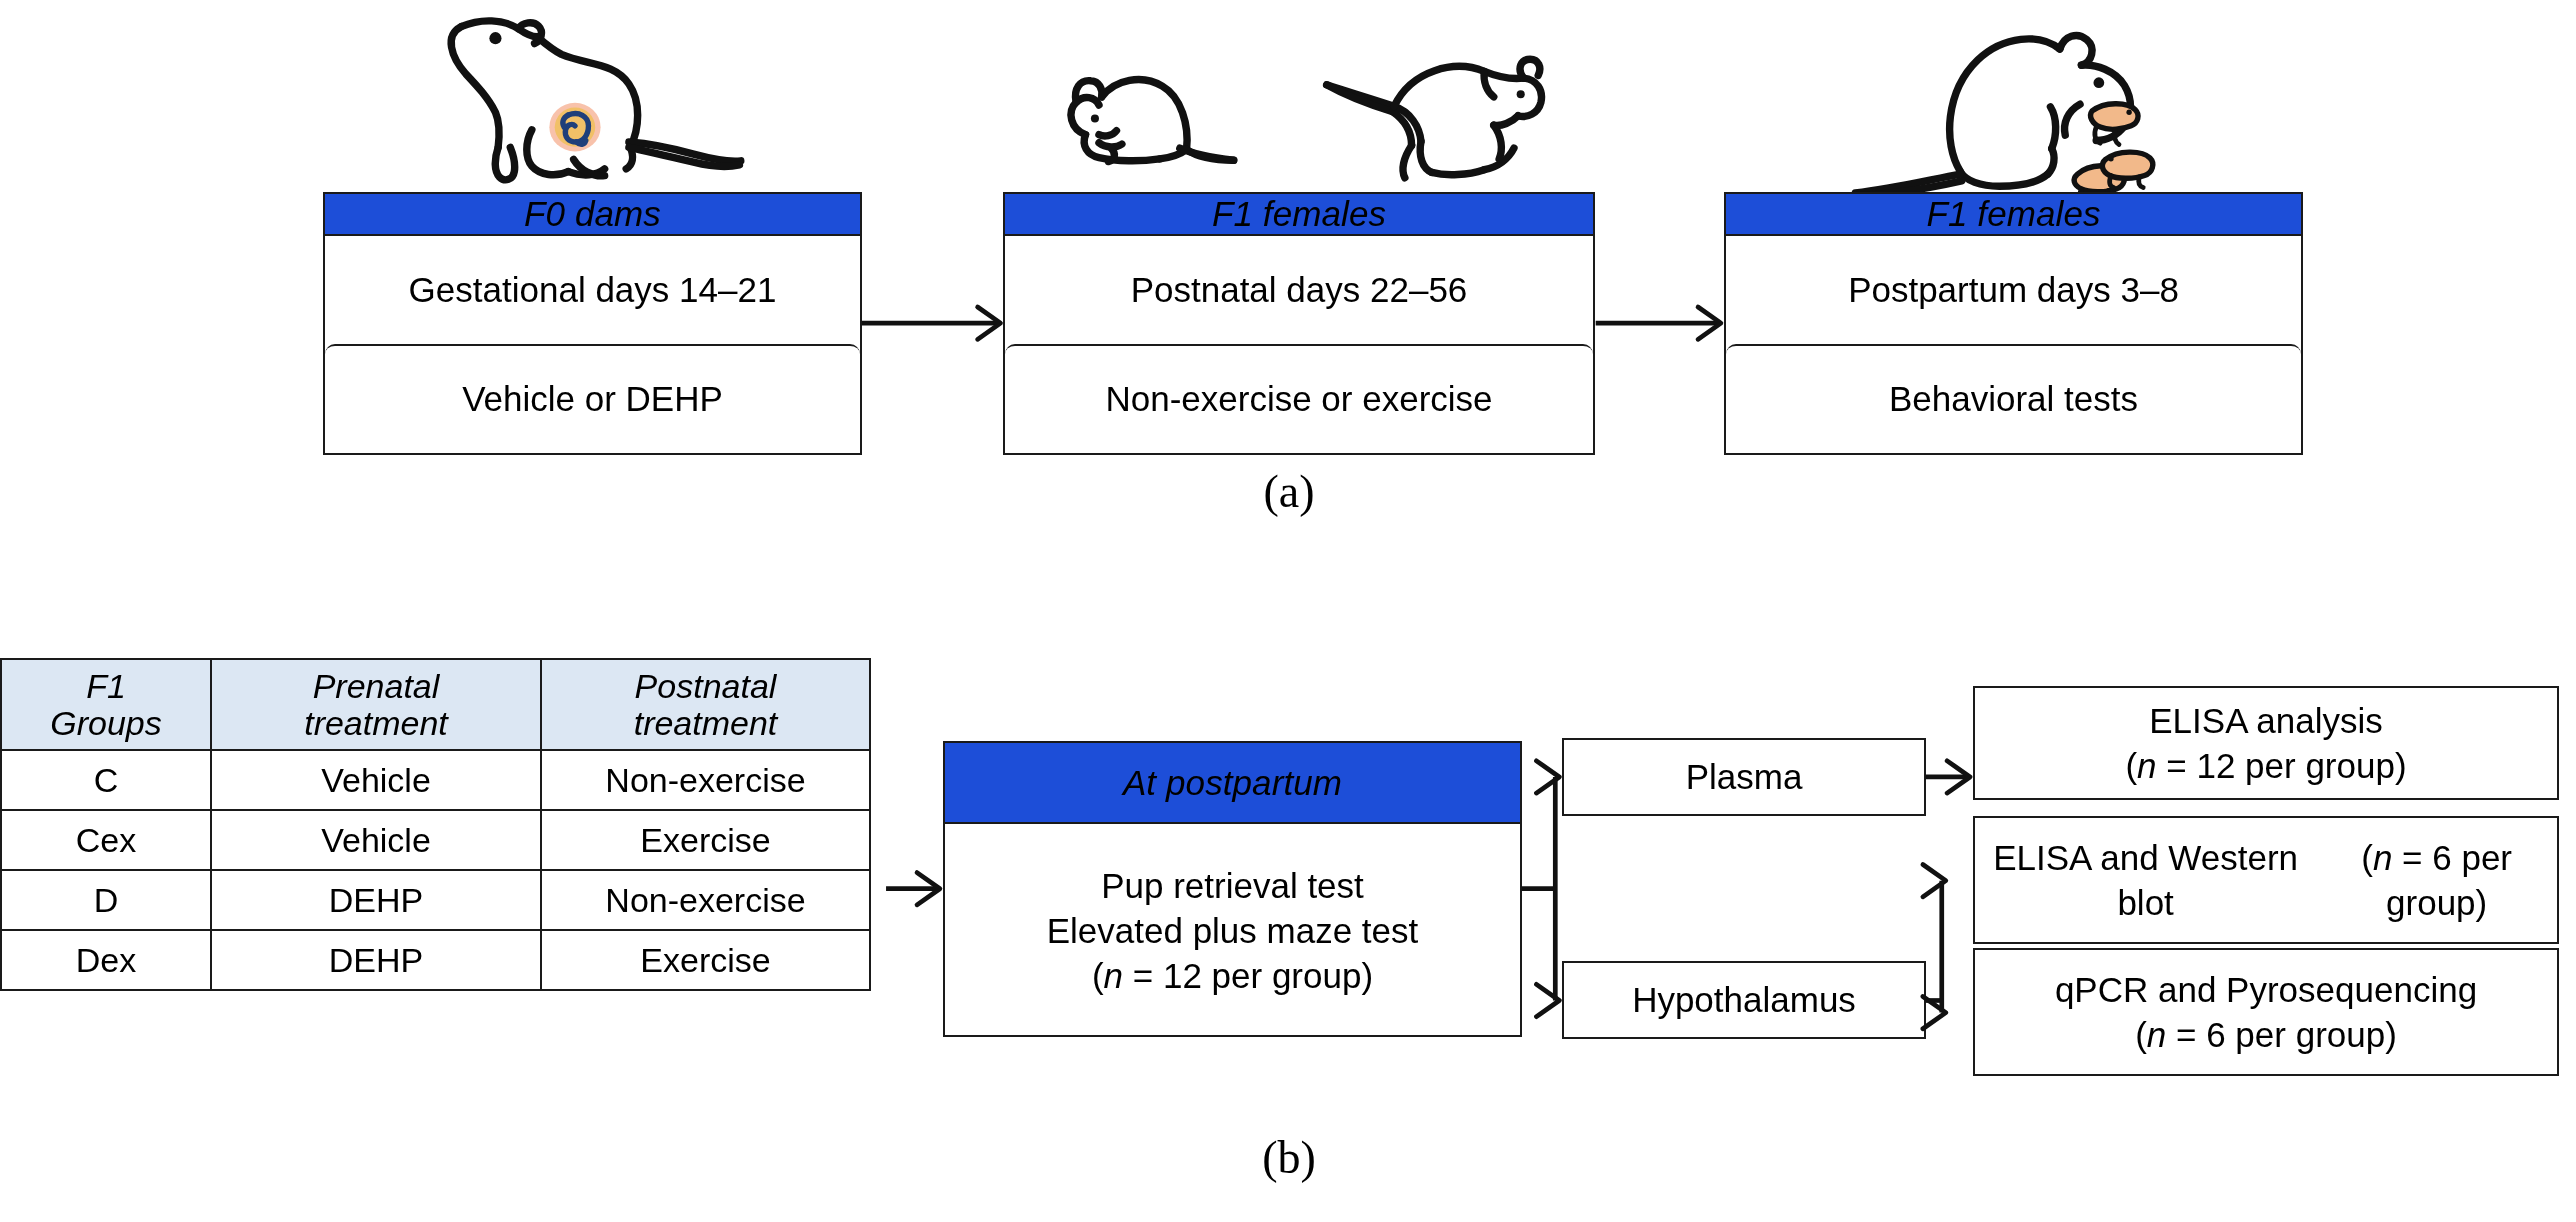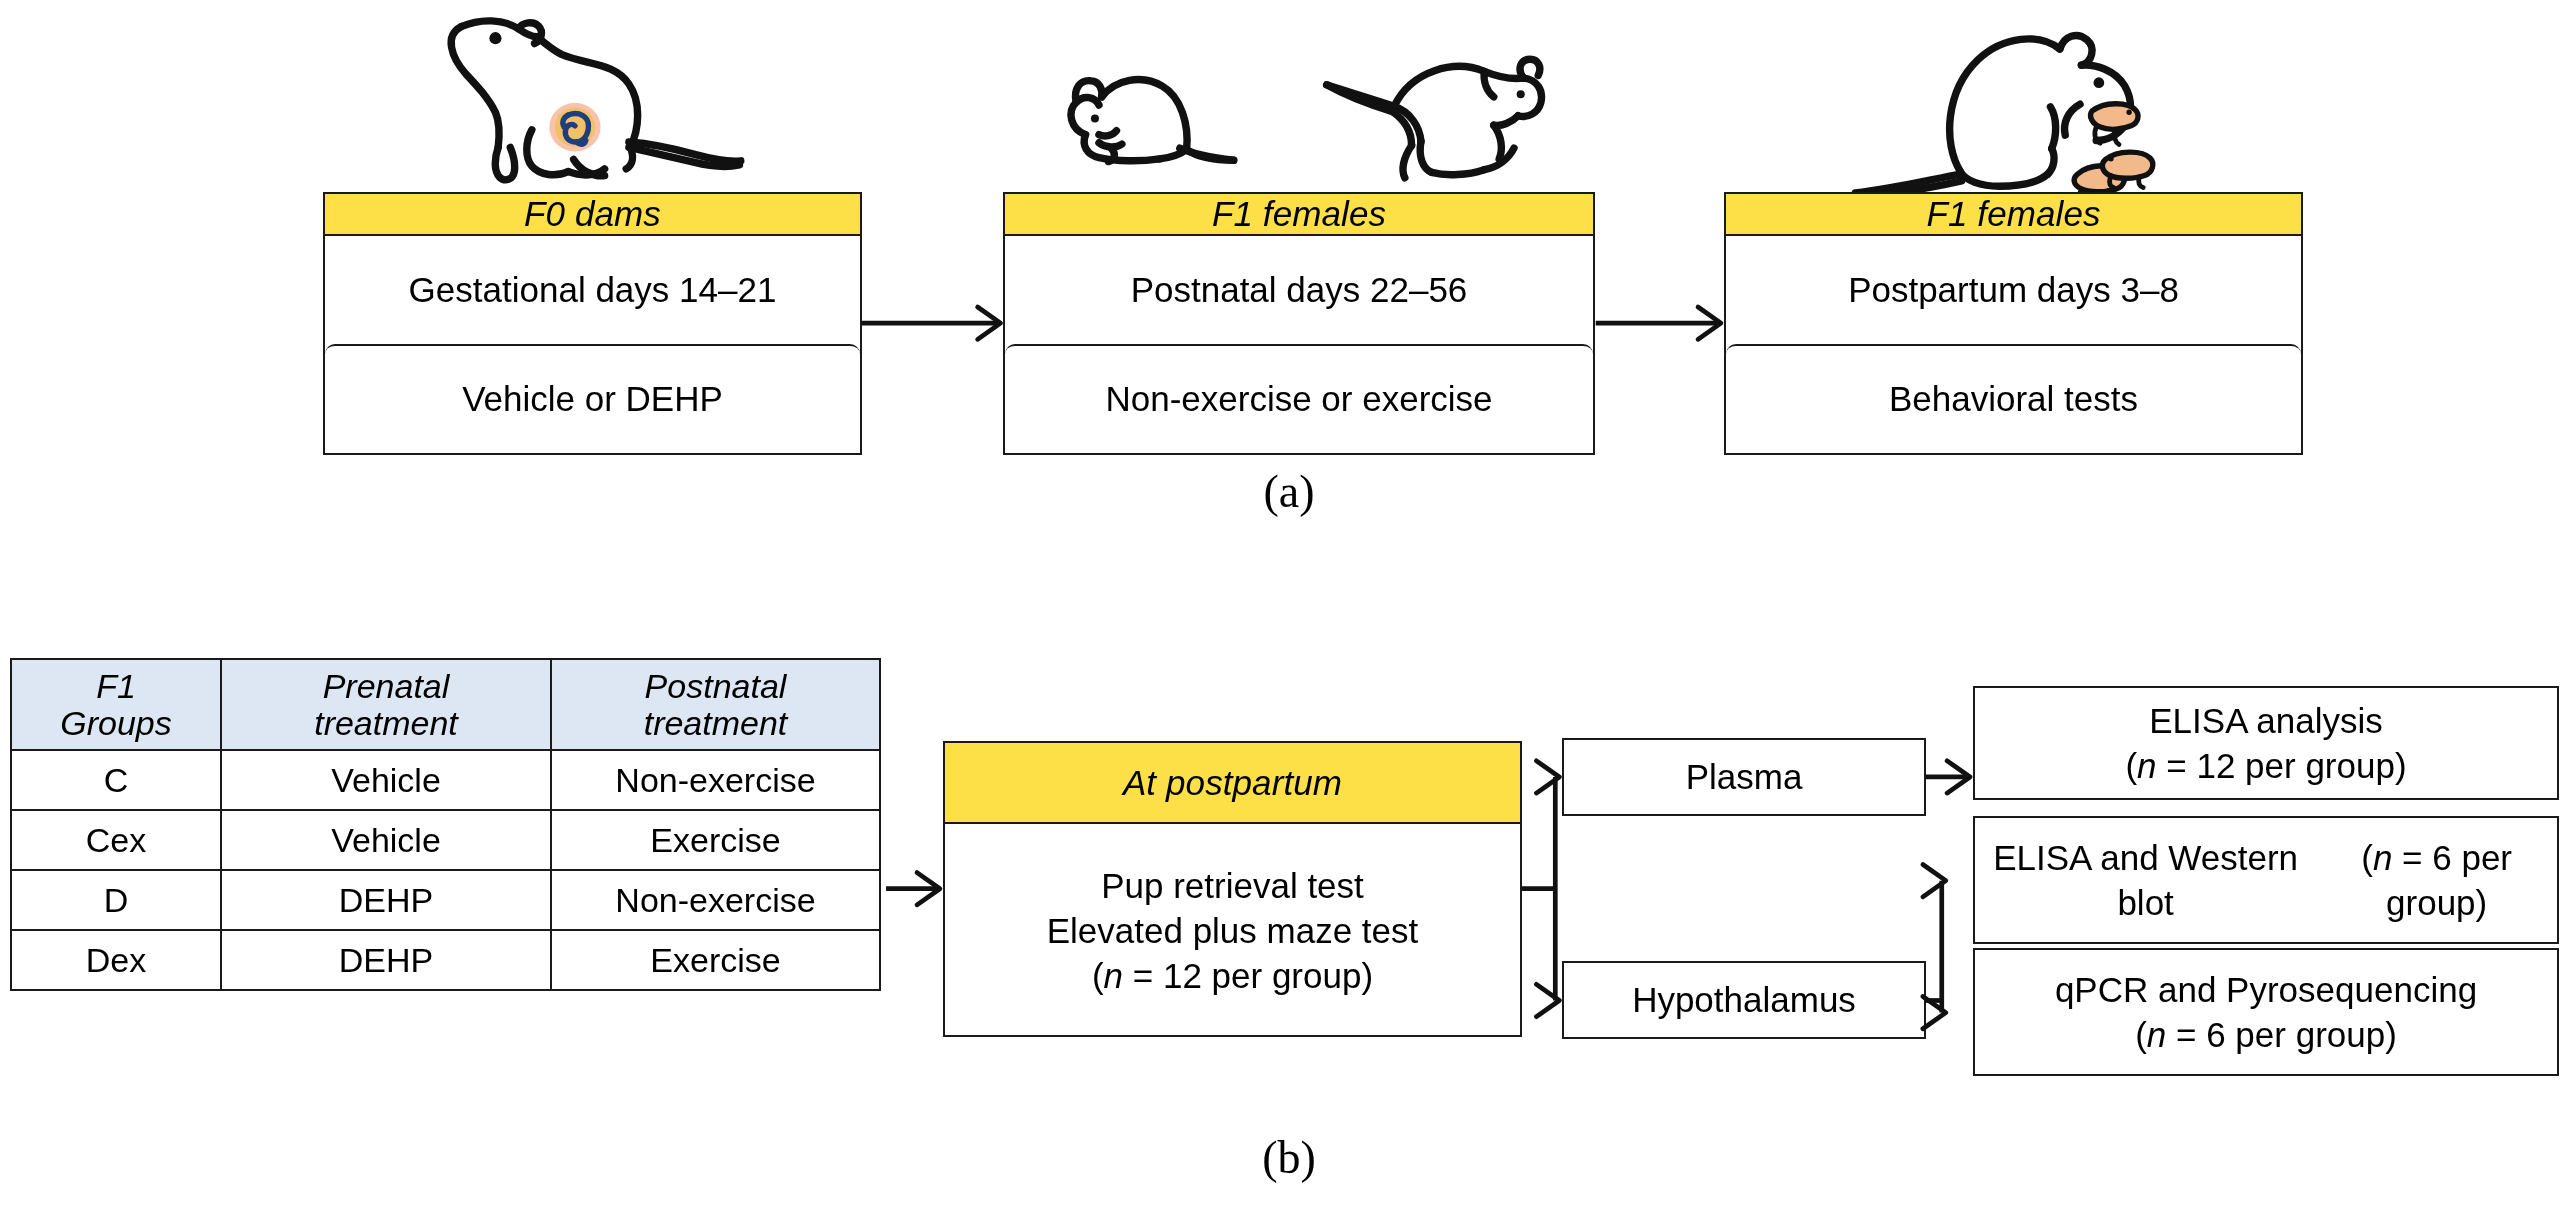--- a/index.html
+++ b/index.html
@@ -19,21 +19,21 @@
   
   .fbox {
     position: absolute;
     box-sizing: border-box;
     border: 2.7px solid #1a1a1a;
     background: #ffffff;
     display: flex;
     flex-direction: column;
   }
   .fbox .hdr {
-    background: #fde047;
+    background: #1d4ed8;
     border-bottom: 2.7px solid #1a1a1a;
     font-style: italic;
     font-weight: 400;
     display: flex;
     align-items: center;
     justify-content: center;
     text-align: left;
     font-size: 35px;
     letter-spacing: 0.1px;
   }
@@ -225,21 +225,21 @@
   <g stroke="#111" stroke-width="7" fill="none" stroke-linecap="butt">
     <line x1="1280" y1="480" x2="1484" y2="480"></line>
     <path d="M1452 456 L1486 480 L1452 504" stroke-linecap="round" stroke-linejoin="round"></path>
     <line x1="2370" y1="480" x2="2554" y2="480"></line>
     <path d="M2522 456 L2556 480 L2522 504" stroke-linecap="round" stroke-linejoin="round"></path>
   </g>
 </svg>
 
 <div class="caption" style="left:1205px; top:465px; width:168px;">(a)</div>
 
-<table class="grptable" style="left:10px; top:658px; width:869px;">
+<table class="grptable" style="left:0; top:658px; width:869px;">
   <colgroup>
     <col style="width:210px">
       <col style="width:330px">
       <col style="width:329px">
   </colgroup>
   <thead>
     <tr>
       <th>
         <span>F1</span><br>
         <span>Groups</span>

